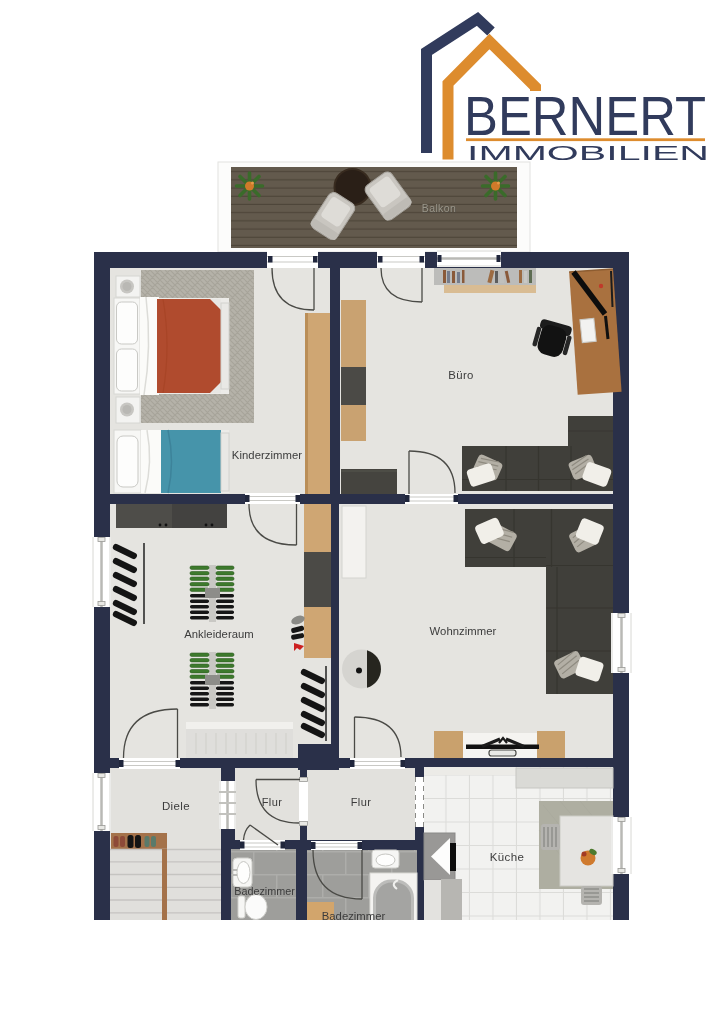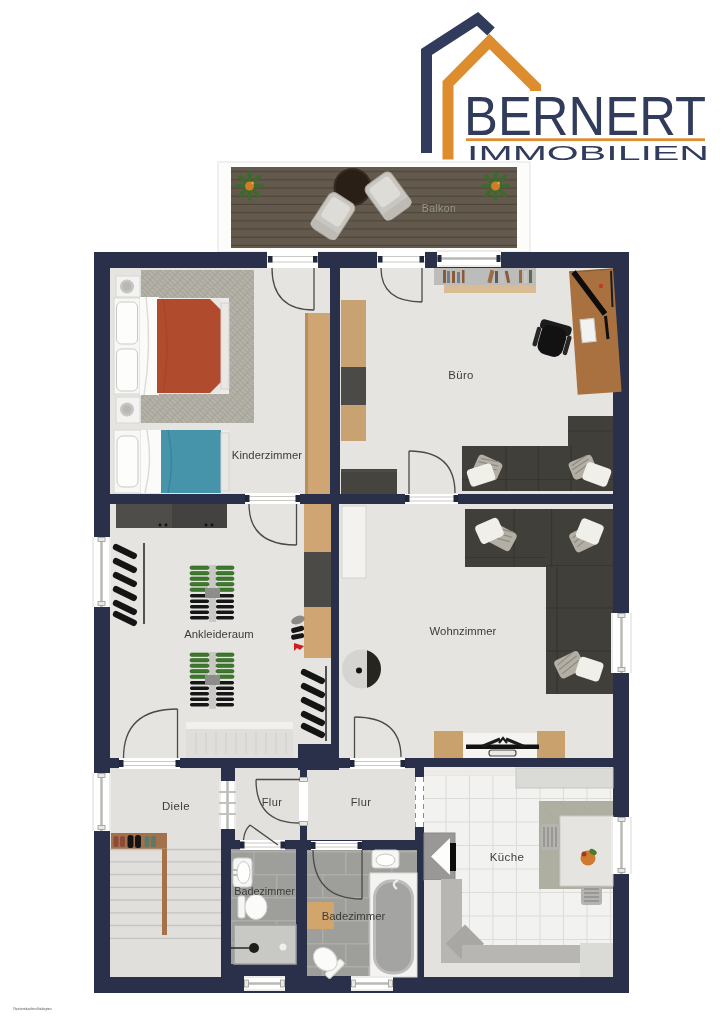--- a/index.html
+++ b/index.html
@@ -1,16 +1,16 @@
 <!DOCTYPE html>
 <html><head>
 <meta charset="utf-8">
 <style>
 html,body{margin:0;padding:0;background:#fff;}
-#page{width:724px;height:1024px;position:relative;overflow:hidden;font-family:"Liberation Sans",sans-serif;}
+#page{width:724px;height:920px;position:relative;overflow:hidden;font-family:"Liberation Sans",sans-serif;}
 svg{display:block;}
 </style>
 </head>
 <body>
 <div id="page">
 <svg width="724" height="1024" viewBox="0 0 724 1024">
 <defs>
 <pattern id="hb" width="10" height="10" patternUnits="userSpaceOnUse">
 <rect width="10" height="10" fill="#b5b2a9"></rect>
 <path d="M0 0 L5 5 L0 10 M10 0 L5 5 L10 10 M5 0 L10 5 M0 5 L5 10" stroke="#a7a49a" stroke-width="1.1" fill="none"></path>

